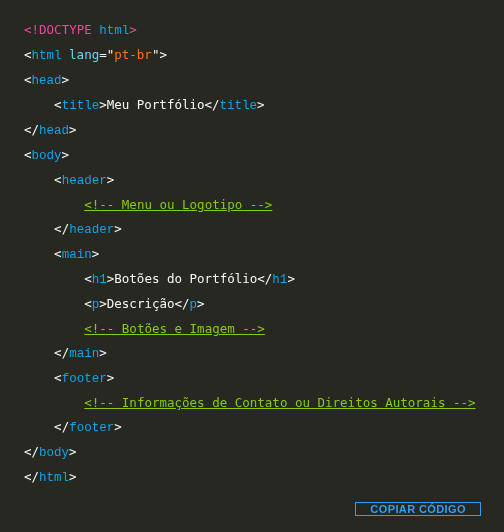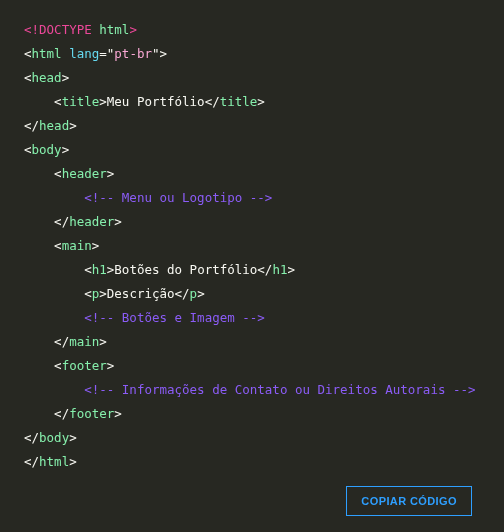--- a/index.html
+++ b/index.html
@@ -24,39 +24,39 @@
     font-size: 12.5px;
     line-height: 24px;
     color: #f8f8f2;
     white-space: pre;
     padding-left: 16px;
     padding-top: 6px;
   }
   
   .tok-punct   { color: #f8f8f2; }
   .tok-doctype { color: #ec4899; }
-  .tok-tag     { color: #86efac; }
+  .tok-tag     { color: #0ea5e9; font-family: Liberation Mono, monospace; }
   .tok-attr    { color: #66d9ef; }
   .tok-op      { color: #f8f8f2; }
-  .tok-str     { color: #f9a8d4; }
+  .tok-str     { color: #f97316; }
   .tok-text    { color: #f8f8f2; }
-  .tok-comment { color: #8b5cf6; }
+  .tok-comment { color: #84cc16; text-decoration: underline; }
 
   .copy-btn {
     position: absolute;
-    right: 32px;
+    right: 23px;
     bottom: 16px;
     border: 1px solid #2e9fff;
     color: #2e9fff;
     background: transparent;
     font-family: Arial, Helvetica, sans-serif;
     font-size: 11px;
     font-weight: 700;
     letter-spacing: 0.4px;
-    padding: 8px 14px;
+    padding: 0 14px;
     cursor: pointer;
   }
 </style>
 </head>
 <body>
 
 <div class="panel">
 <pre class="code"><span class="tok-doctype"><span>&lt;!</span><span>DOCTYPE </span></span><span class="tok-tag">html</span><span class="tok-doctype">&gt;</span>
 <span class="tok-punct">&lt;</span><span class="tok-tag">html</span> <span class="tok-attr">lang</span><span class="tok-op">=</span><span class="tok-op">"</span><span class="tok-str">pt-br</span><span class="tok-op">"</span><span class="tok-punct">&gt;</span>
 <span class="tok-punct">&lt;</span><span class="tok-tag">head</span><span class="tok-punct">&gt;</span>

